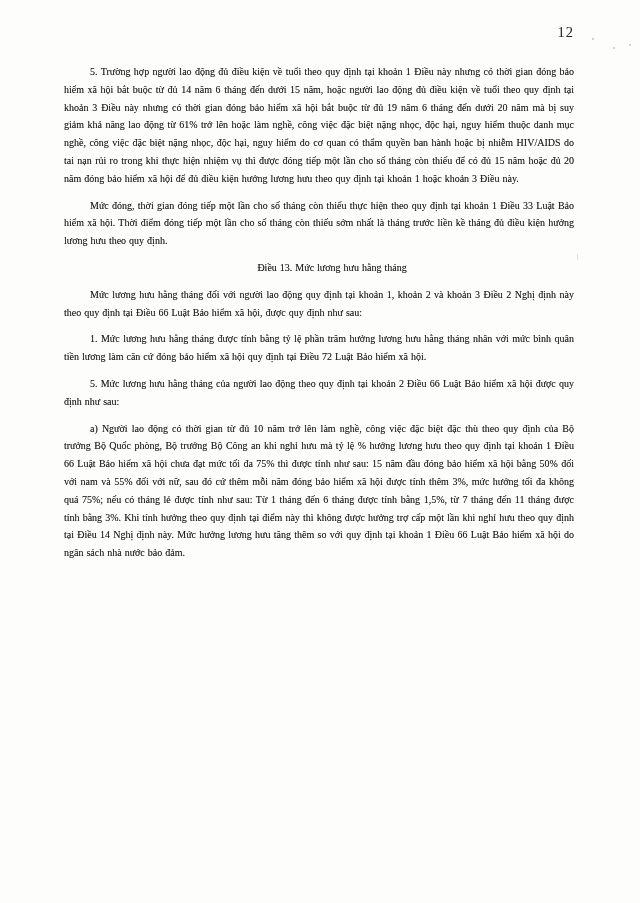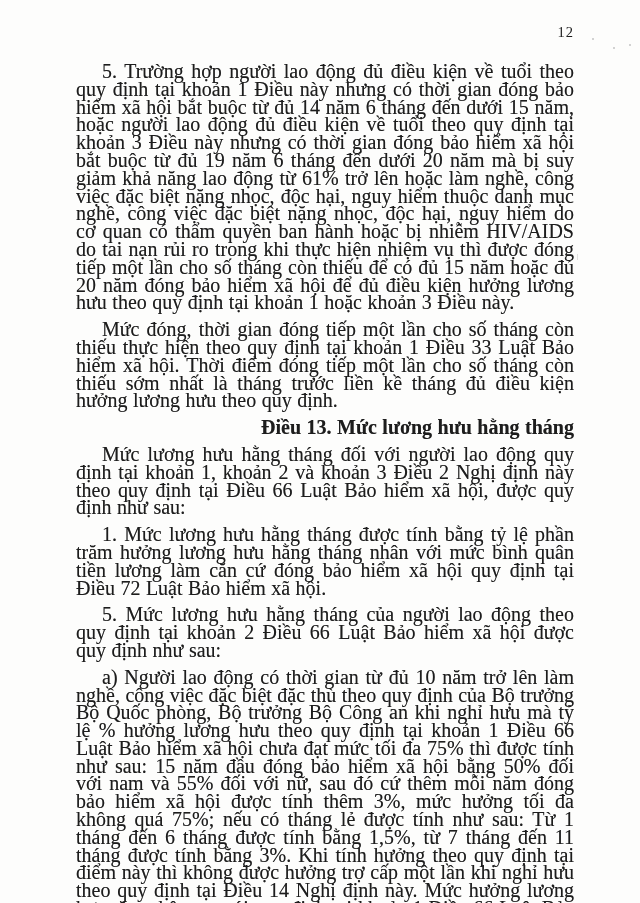--- a/index.html
+++ b/index.html
@@ -21,31 +21,31 @@
     font-size: 14.5px;
     letter-spacing: 1px;
   }
   .text-block {
     position: absolute;
     top: 63px;
     left: 64px;
     width: 510px;
   }
   .text-block p {
-    margin: 0 0 9px 12px;
-    font-size: 20px;
+    margin: 0 0 9px 0;
+    font-size: 10px;
     line-height: 17.8px;
     text-align: justify;
     text-indent: 26px;
     text-shadow: 0 0 0.5px rgba(20,20,20,0.45);
     word-spacing: 0.5px;
   }
   .text-block p.heading {
-    font-weight: bold;
-    text-align: right;
+    font-weight: normal;
+    text-align: center;
   }
   .speck {
     position: absolute;
     background: #adadad;
     border-radius: 50%;
     opacity: 0.7;
   }
   .speck.s1 { left: 592px; top: 38px; width: 2px; height: 2px; }
   .speck.s2 { left: 613px; top: 47px; width: 2px; height: 2px; }
   .speck.s3 { left: 629px; top: 44px; width: 2px; height: 2px; }

